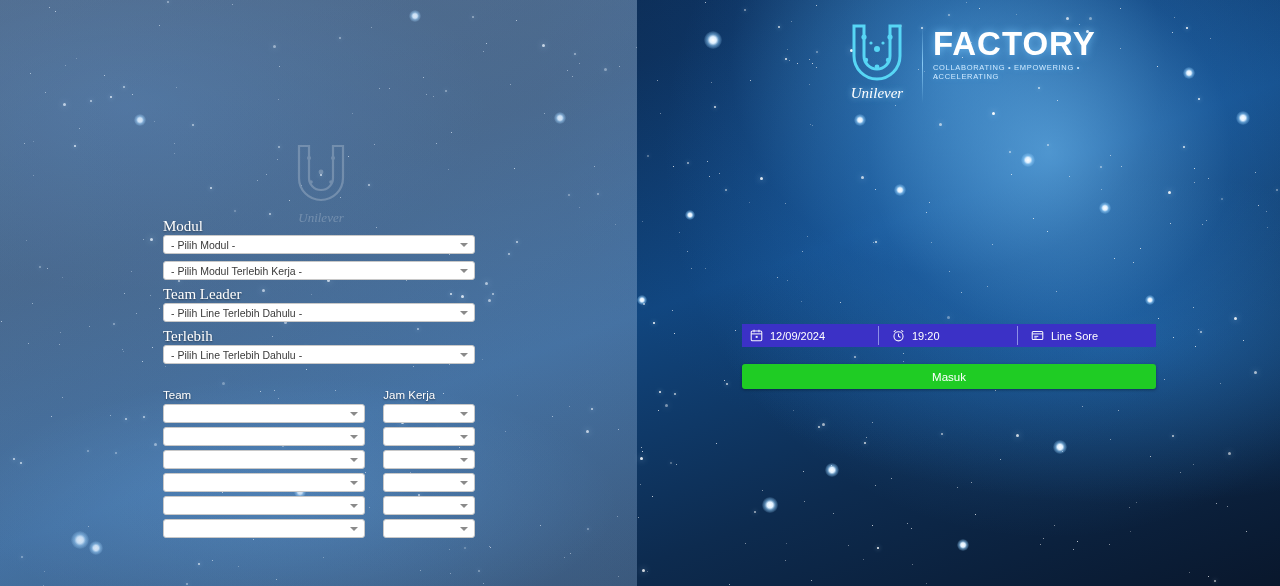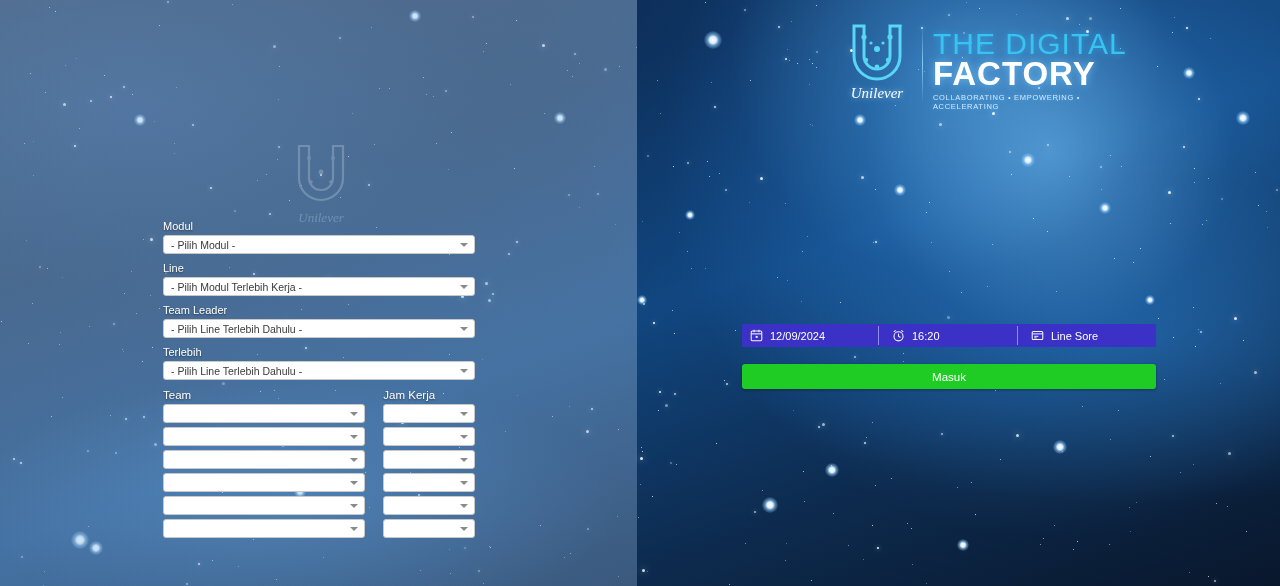--- a/index.html
+++ b/index.html
@@ -30,22 +30,22 @@
     background:linear-gradient(180deg, rgba(210,228,245,0.30), rgba(190,215,240,0.26));
     backdrop-filter:none;}
   .left-wash2{position:absolute;left:0;top:0;width:637px;height:586px;
     background:linear-gradient(135deg, rgba(120,165,215,0.18), rgba(60,110,175,0.10));}
   .watermark{position:absolute;left:272px;top:132px;width:98px;height:104px;
     opacity:.22;display:flex;align-items:center;justify-content:center;flex-direction:column;}
 
   
   .form{position:absolute;left:163px;top:219px;width:312px;}
   .fg{margin-bottom:7px;}
-  .flabel{color:#ffffff;font-size:11px;line-height:14px;margin-bottom:2px;
-    text-shadow:0 1px 2px rgba(0,0,0,.45);}
+  .flabel{color:#ffffff;font-size:15px;line-height:14px;margin-bottom:2px;
+    text-shadow:0 1px 2px rgba(0,0,0,.45);font-family:Liberation Serif, serif;}
   .sel{position:relative;width:100%;height:19px;background:#ffffff;
     border:1px solid #c8c8c8;border-radius:3px;box-sizing:border-box;}
   .sel .txt{position:absolute;left:7px;top:2px;font-size:10.5px;color:#3a3a3a;
     line-height:14px;white-space:nowrap;}
   .sel .arw{position:absolute;right:6px;top:7px;width:0;height:0;
     border-left:4px solid transparent;border-right:4px solid transparent;
     border-top:4px solid #8a8a8a;}
 
   .cols{position:absolute;left:163px;top:388px;width:312px;}
   .colhead{display:flex;}
@@ -570,21 +570,20 @@
 
     <div class="fg">
       <div class="flabel">Modul</div>
       <div class="sel">
         <span class="txt">- Pilih Modul -</span>
         <span class="arw"></span>
       </div>
     </div>
 
     <div class="fg">
-      <div class="flabel">Line</div>
       <div class="sel">
         <span class="txt">- Pilih Modul Terlebih Kerja -</span>
         <span class="arw"></span>
       </div>
     </div>
 
     <div class="fg">
       <div class="flabel">Team Leader</div>
       <div class="sel">
         <span class="txt">- Pilih Line Terlebih Dahulu -</span>
@@ -707,21 +706,20 @@
         <circle cx="21" cy="37" r="2.2" fill="#57d6f5"></circle>
         <circle cx="43" cy="37" r="2.2" fill="#57d6f5"></circle>
         <circle cx="32" cy="44" r="2.4" fill="#57d6f5"></circle>
         <circle cx="26" cy="20" r="1.6" fill="#57d6f5"></circle>
         <circle cx="38" cy="20" r="1.6" fill="#57d6f5"></circle>
       </svg>
       <div class="unilever-word">Unilever</div>
     </div>
     <div class="logo-div"></div>
     <div class="logo-txt">
-      <div class="tdf1">THE  DIGITAL</div>
       <div class="tdf2">FACTORY</div>
       <div class="tdf3">COLLABORATING • EMPOWERING • ACCELERATING</div>
     </div>
   </div>
 
 
   <div class="chips">
     <div class="chip c1">
       <svg class="ico" viewBox="0 0 16 16">
         <rect x="1.5" y="2.5" width="13" height="12" rx="1.5" fill="none" stroke="#ffffff" stroke-width="1.3"></rect>
@@ -733,21 +731,21 @@
       <span>12/09/2024</span>
     </div>
     <div class="vdiv"></div>
     <div class="chip c2">
       <svg class="ico" viewBox="0 0 16 16">
         <circle cx="8" cy="9" r="5.6" fill="none" stroke="#ffffff" stroke-width="1.3"></circle>
         <path d="M2.2 3.6 L4.6 1.6" stroke="#ffffff" stroke-width="1.3" fill="none"></path>
         <path d="M13.8 3.6 L11.4 1.6" stroke="#ffffff" stroke-width="1.3" fill="none"></path>
         <path d="M8 6.2 V9 L10 10.2" stroke="#ffffff" stroke-width="1.3" fill="none" stroke-linecap="round"></path>
       </svg>
-      <span>16:20</span>
+      <span>19:20</span>
     </div>
     <div class="vdiv"></div>
     <div class="chip c3">
       <svg class="ico" viewBox="0 0 16 16">
         <rect x="1.5" y="3" width="13" height="10" rx="1.3" fill="none" stroke="#ffffff" stroke-width="1.3"></rect>
         <line x1="1.5" y1="6" x2="14.5" y2="6" stroke="#ffffff" stroke-width="1.2"></line>
         <line x1="4" y1="9" x2="9" y2="9" stroke="#ffffff" stroke-width="1.2"></line>
         <line x1="4" y1="11" x2="7" y2="11" stroke="#ffffff" stroke-width="1.2"></line>
       </svg>
       <span>Line Sore</span>

